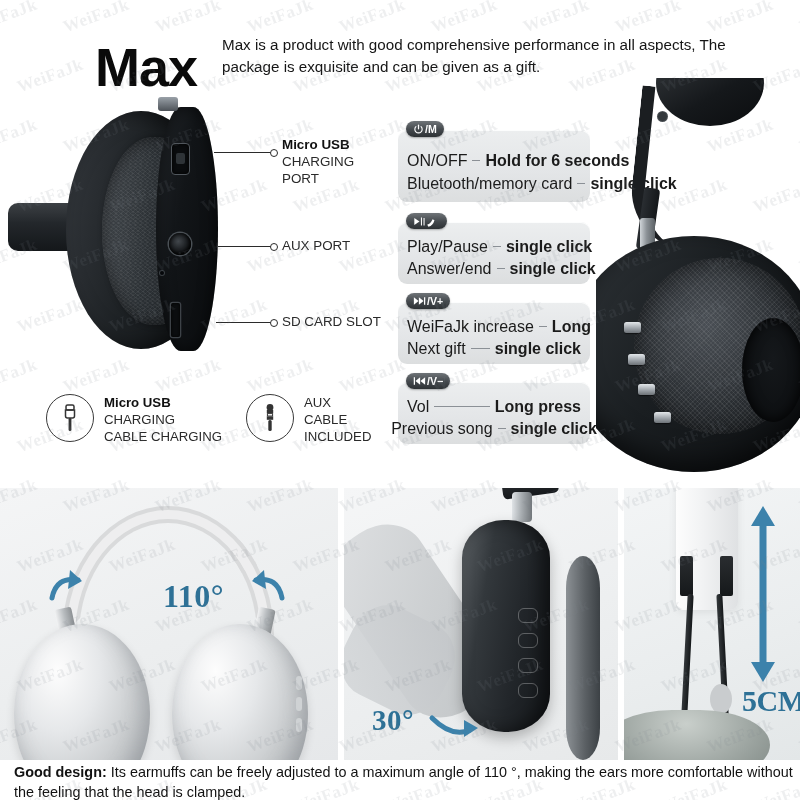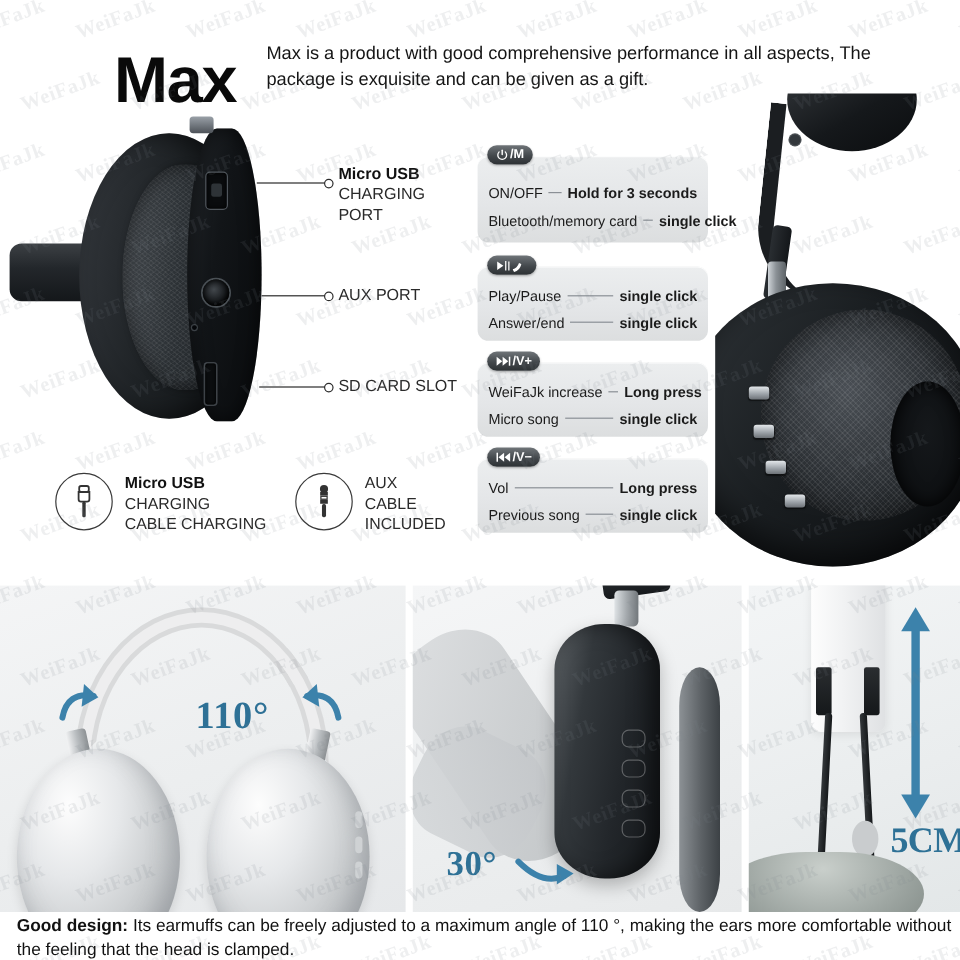--- a/index.html
+++ b/index.html
@@ -129,21 +129,21 @@
     padding:0 7px;border-radius:8px;
     background:linear-gradient(180deg,#6f7478 0%,#43484c 55%,#2d3134 100%);
     color:#fff;font-size:10.6px;font-weight:700;line-height:16px;
     display:flex;align-items:center;gap:1px;white-space:nowrap;
     box-shadow:0 1px 2px rgba(0,0,0,.3);
   }
   .badge svg{display:block;}
   .prow{
     position:absolute;left:9px;width:174px;height:17px;
     display:flex;align-items:center;
-    font-size:12px;color:#1b1b1b;white-space:nowrap;
+    font-size:16px;color:#1b1b1b;white-space:nowrap;
   }
   .prow .pl{flex:0 0 auto;}
   .prow .pdash{flex:1 1 auto;height:1px;background:#8b9096;margin:0 5px;min-width:8px;}
   .prow .pr{flex:0 0 auto;font-weight:600;}
 
   
   #right-photo{position:absolute;left:596px;top:78px;width:204px;height:404px;overflow:hidden;}
   .r-top-cup{
     position:absolute;left:60px;top:-38px;width:108px;height:86px;
     border-radius:50% / 50%;
@@ -399,21 +399,21 @@
       <div class="badge">
         <svg width="11" height="11" viewBox="0 0 24 24">
           <path d="M12 2.5 v8" stroke="#fff" stroke-width="2.6" stroke-linecap="round"></path>
           <path d="M6.4 5.6 a8 8 0 1 0 11.2 0" fill="none" stroke="#fff" stroke-width="2.4" stroke-linecap="round"></path>
         </svg>
         <span>/M</span>
       </div>
       <div class="prow" style="top:22px;">
         <span class="pl">ON/OFF</span>
         <span class="pdash"></span>
-        <span class="pr">Hold for 3 seconds</span>
+        <span class="pr">Hold for 6 seconds</span>
       </div>
       <div class="prow" style="top:45px;">
         <span class="pl">Bluetooth/memory card</span>
         <span class="pdash"></span>
         <span class="pr">single click</span>
       </div>
     </div>
 
     <div class="panel" style="top:102px;height:62px;">
       <div class="badge">
@@ -445,21 +445,21 @@
           <rect x="17.2" y="2" width="2" height="12" fill="#fff"></rect>
         </svg>
         <span>/V+</span>
       </div>
       <div class="prow" style="top:16px;">
         <span class="pl">WeiFaJk increase</span>
         <span class="pdash"></span>
         <span class="pr">Long press</span>
       </div>
       <div class="prow" style="top:38px;">
-        <span class="pl">Micro song</span>
+        <span class="pl">Next gift</span>
         <span class="pdash"></span>
         <span class="pr">single click</span>
       </div>
     </div>
 
     <div class="panel" style="top:262px;height:62px;">
       <div class="badge">
         <svg width="13" height="10" viewBox="0 0 20 16">
           <rect x="0.8" y="2" width="2" height="12" fill="#fff"></rect>
           <path d="M11 2 L3.5 8 L11 14 Z" fill="#fff"></path>

